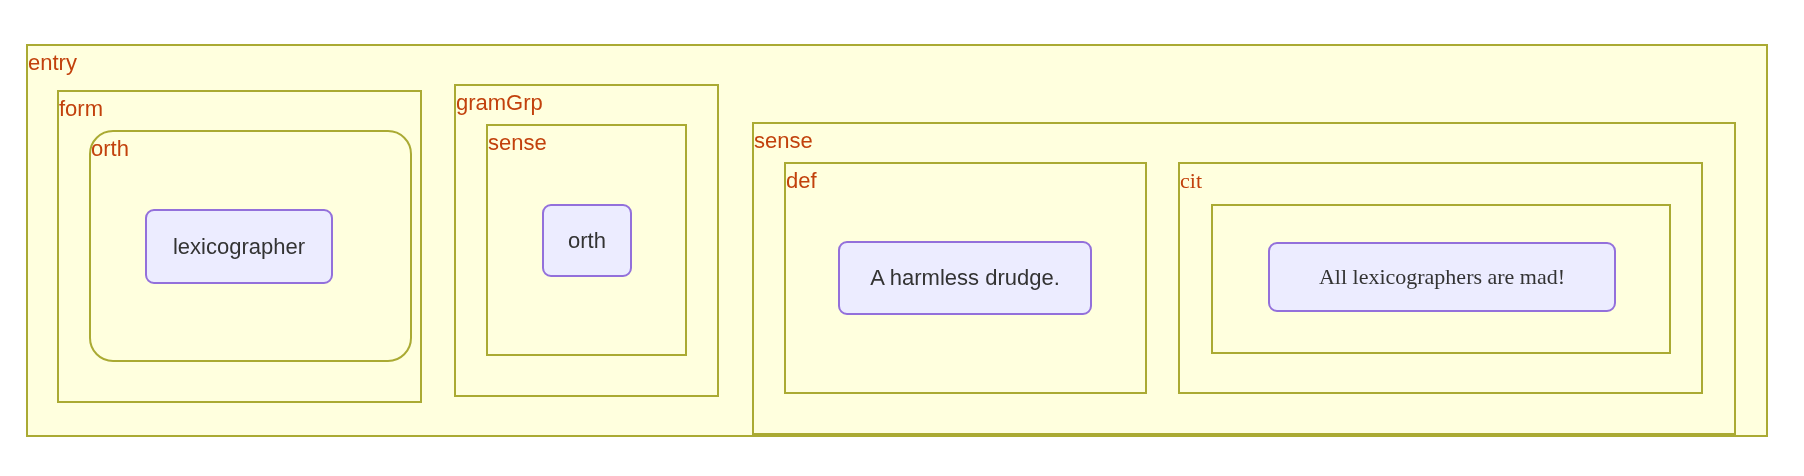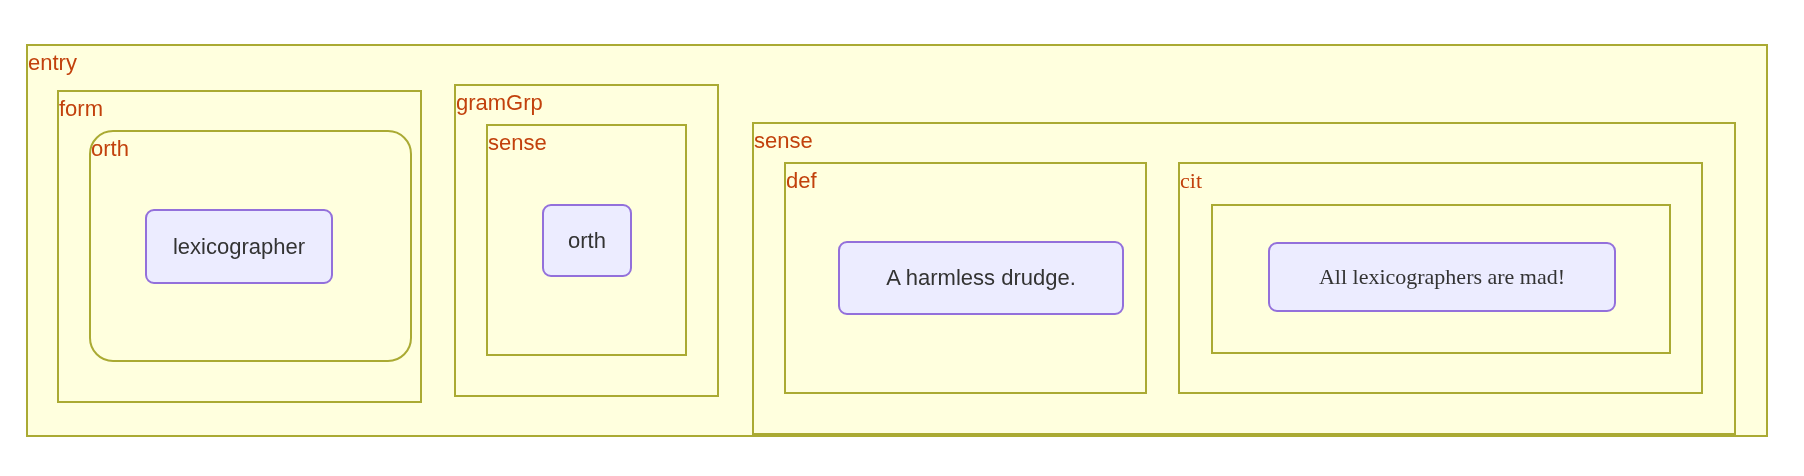--- a/index.html
+++ b/index.html
@@ -52,21 +52,21 @@
   #box-form    { left: 29px;  top: 44px; width: 365px;  height: 313px; }
   #box-gramgrp { left: 426px; top: 38px; width: 265px;  height: 313px; }
   #box-sense   { left: 724px; top: 38px; width: 984px;  height: 313px; margin-top: 38px; }
   #box-orth    { left: 30px;  top: 38px; width: 323px;  height: 232px; border-radius: 24px; }
   #box-gram    { left: 30px;  top: 38px; width: 201px;  height: 232px; }
   #box-def     { left: 30px;  top: 38px; width: 363px;  height: 232px; }
   #box-cit     { left: 424px; top: 38px; width: 525px;  height: 232px; font-family: Liberation Serif, serif; }
   #box-quote   { left: 31px;  top: 40px; width: 460px;  height: 150px; }
   #leaf-orth   { left: 54px;  top: 77px; width: 188px;  height: 75px; }
   #leaf-gram   { left: 54px;  top: 78px; width: 90px;   height: 73px; }
-  #leaf-def    { left: 52px;  top: 77px; width: 286px;  height: 74px; }
+  #leaf-def    { left: 52px;  top: 77px; width: 254px;  height: 74px; }
   #leaf-quote  { left: 55px;  top: 36px; width: 348px;  height: 70px; }
 </style>
 </head>
 <body>
 
 <div id="canvas">
 
   <div id="box-entry" class="cluster">
     <div class="cluster-label">entry</div>
 

